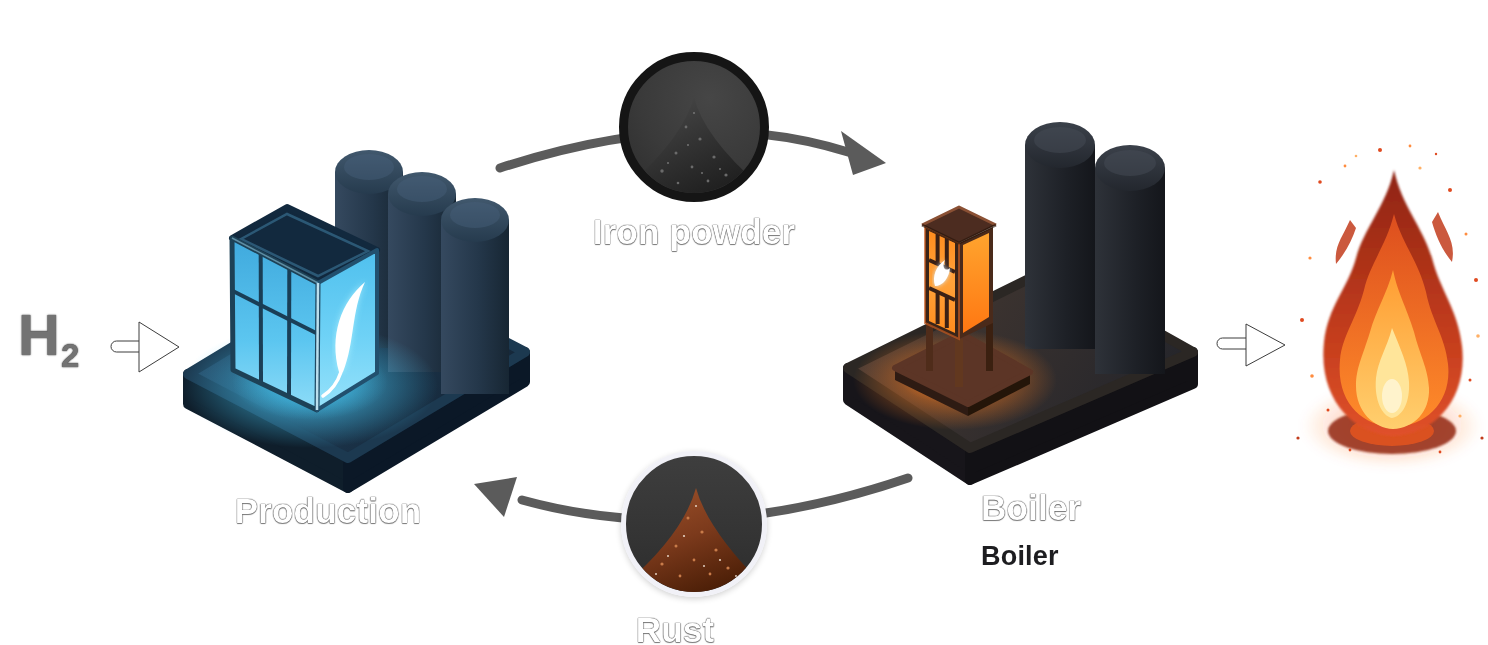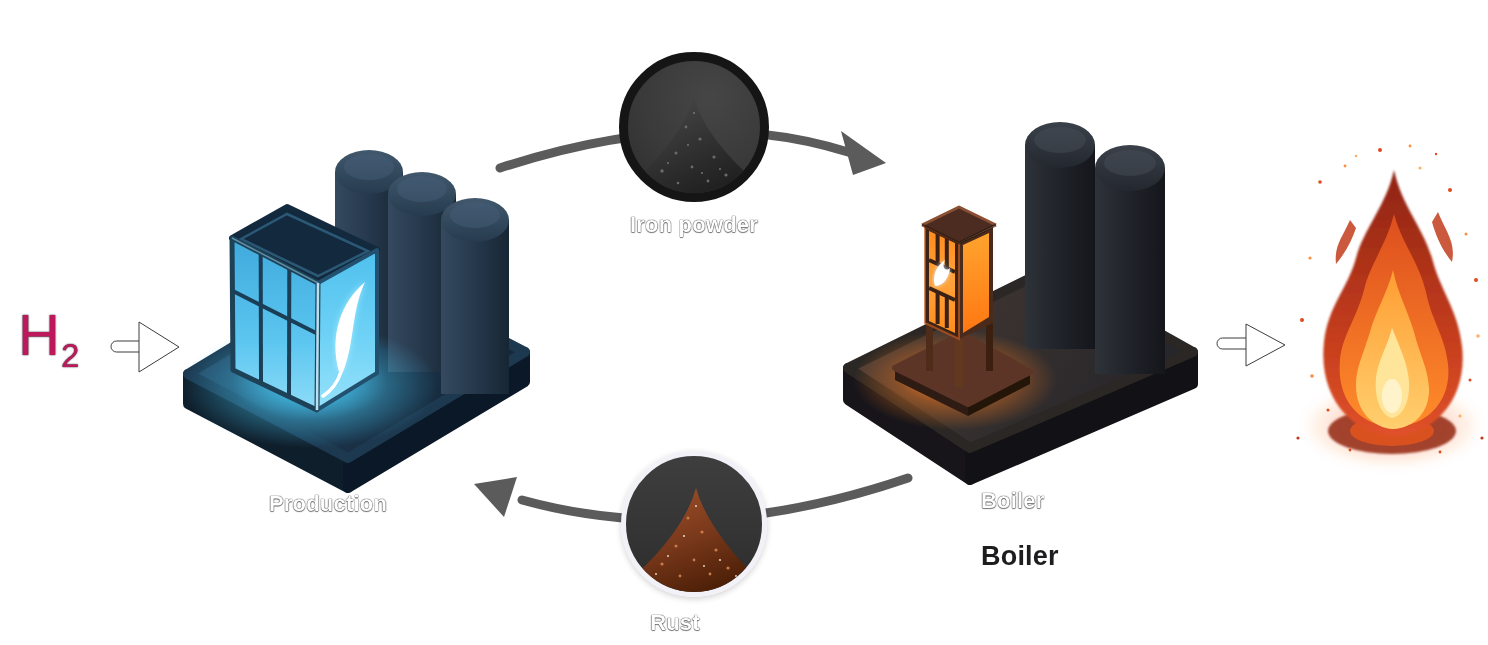--- a/index.html
+++ b/index.html
@@ -4,31 +4,31 @@
 <style>
   html,body{margin:0;padding:0;}
   body{
     width:1488px;height:645px;position:relative;overflow:hidden;
     background:#ffffff;
     font-family:"Liberation Sans","DejaVu Sans",sans-serif;
   }
   .abs{position:absolute;}
   .lbl{
     position:absolute;
-    font-size:22px;font-weight:bold;color:#ffffff;letter-spacing:.2px;
+    font-size:35px;font-weight:bold;color:#ffffff;letter-spacing:.2px;
     text-shadow:0 0 1px #2e2e2e,0 0 1px #2e2e2e,0 1px 1px rgba(45,45,45,.55);
     white-space:nowrap;
   }
   .lbl.center{transform:translateX(-50%);}
   .lbl-dark{
     position:absolute;font-size:27px;font-weight:bold;color:#1d1d20;
     letter-spacing:.2px;white-space:nowrap;
   }
   .h2-label{
-    position:absolute;left:18px;top:306px;color:#be185d;font-weight:normal;
+    position:absolute;left:18px;top:306px;color:#737373;font-weight:bold;
     font-size:58px;line-height:1;
     text-shadow:0 0 1px #333,0 0 2px rgba(40,40,40,.7);
   }
   .h2-label .sub{font-size:33px;vertical-align:-12px;margin-left:1px;}
   .badge{position:absolute;border-radius:50%;overflow:hidden;box-sizing:border-box;}
   .badge svg{display:block;width:100%;height:100%;}
   .badge.iron{
     left:619px;top:52px;width:150px;height:150px;border:9px solid #151515;
     background:radial-gradient(circle at 62% 28%, #464646 0%, #3a3a3a 55%, #2c2c2c 100%);
   }

